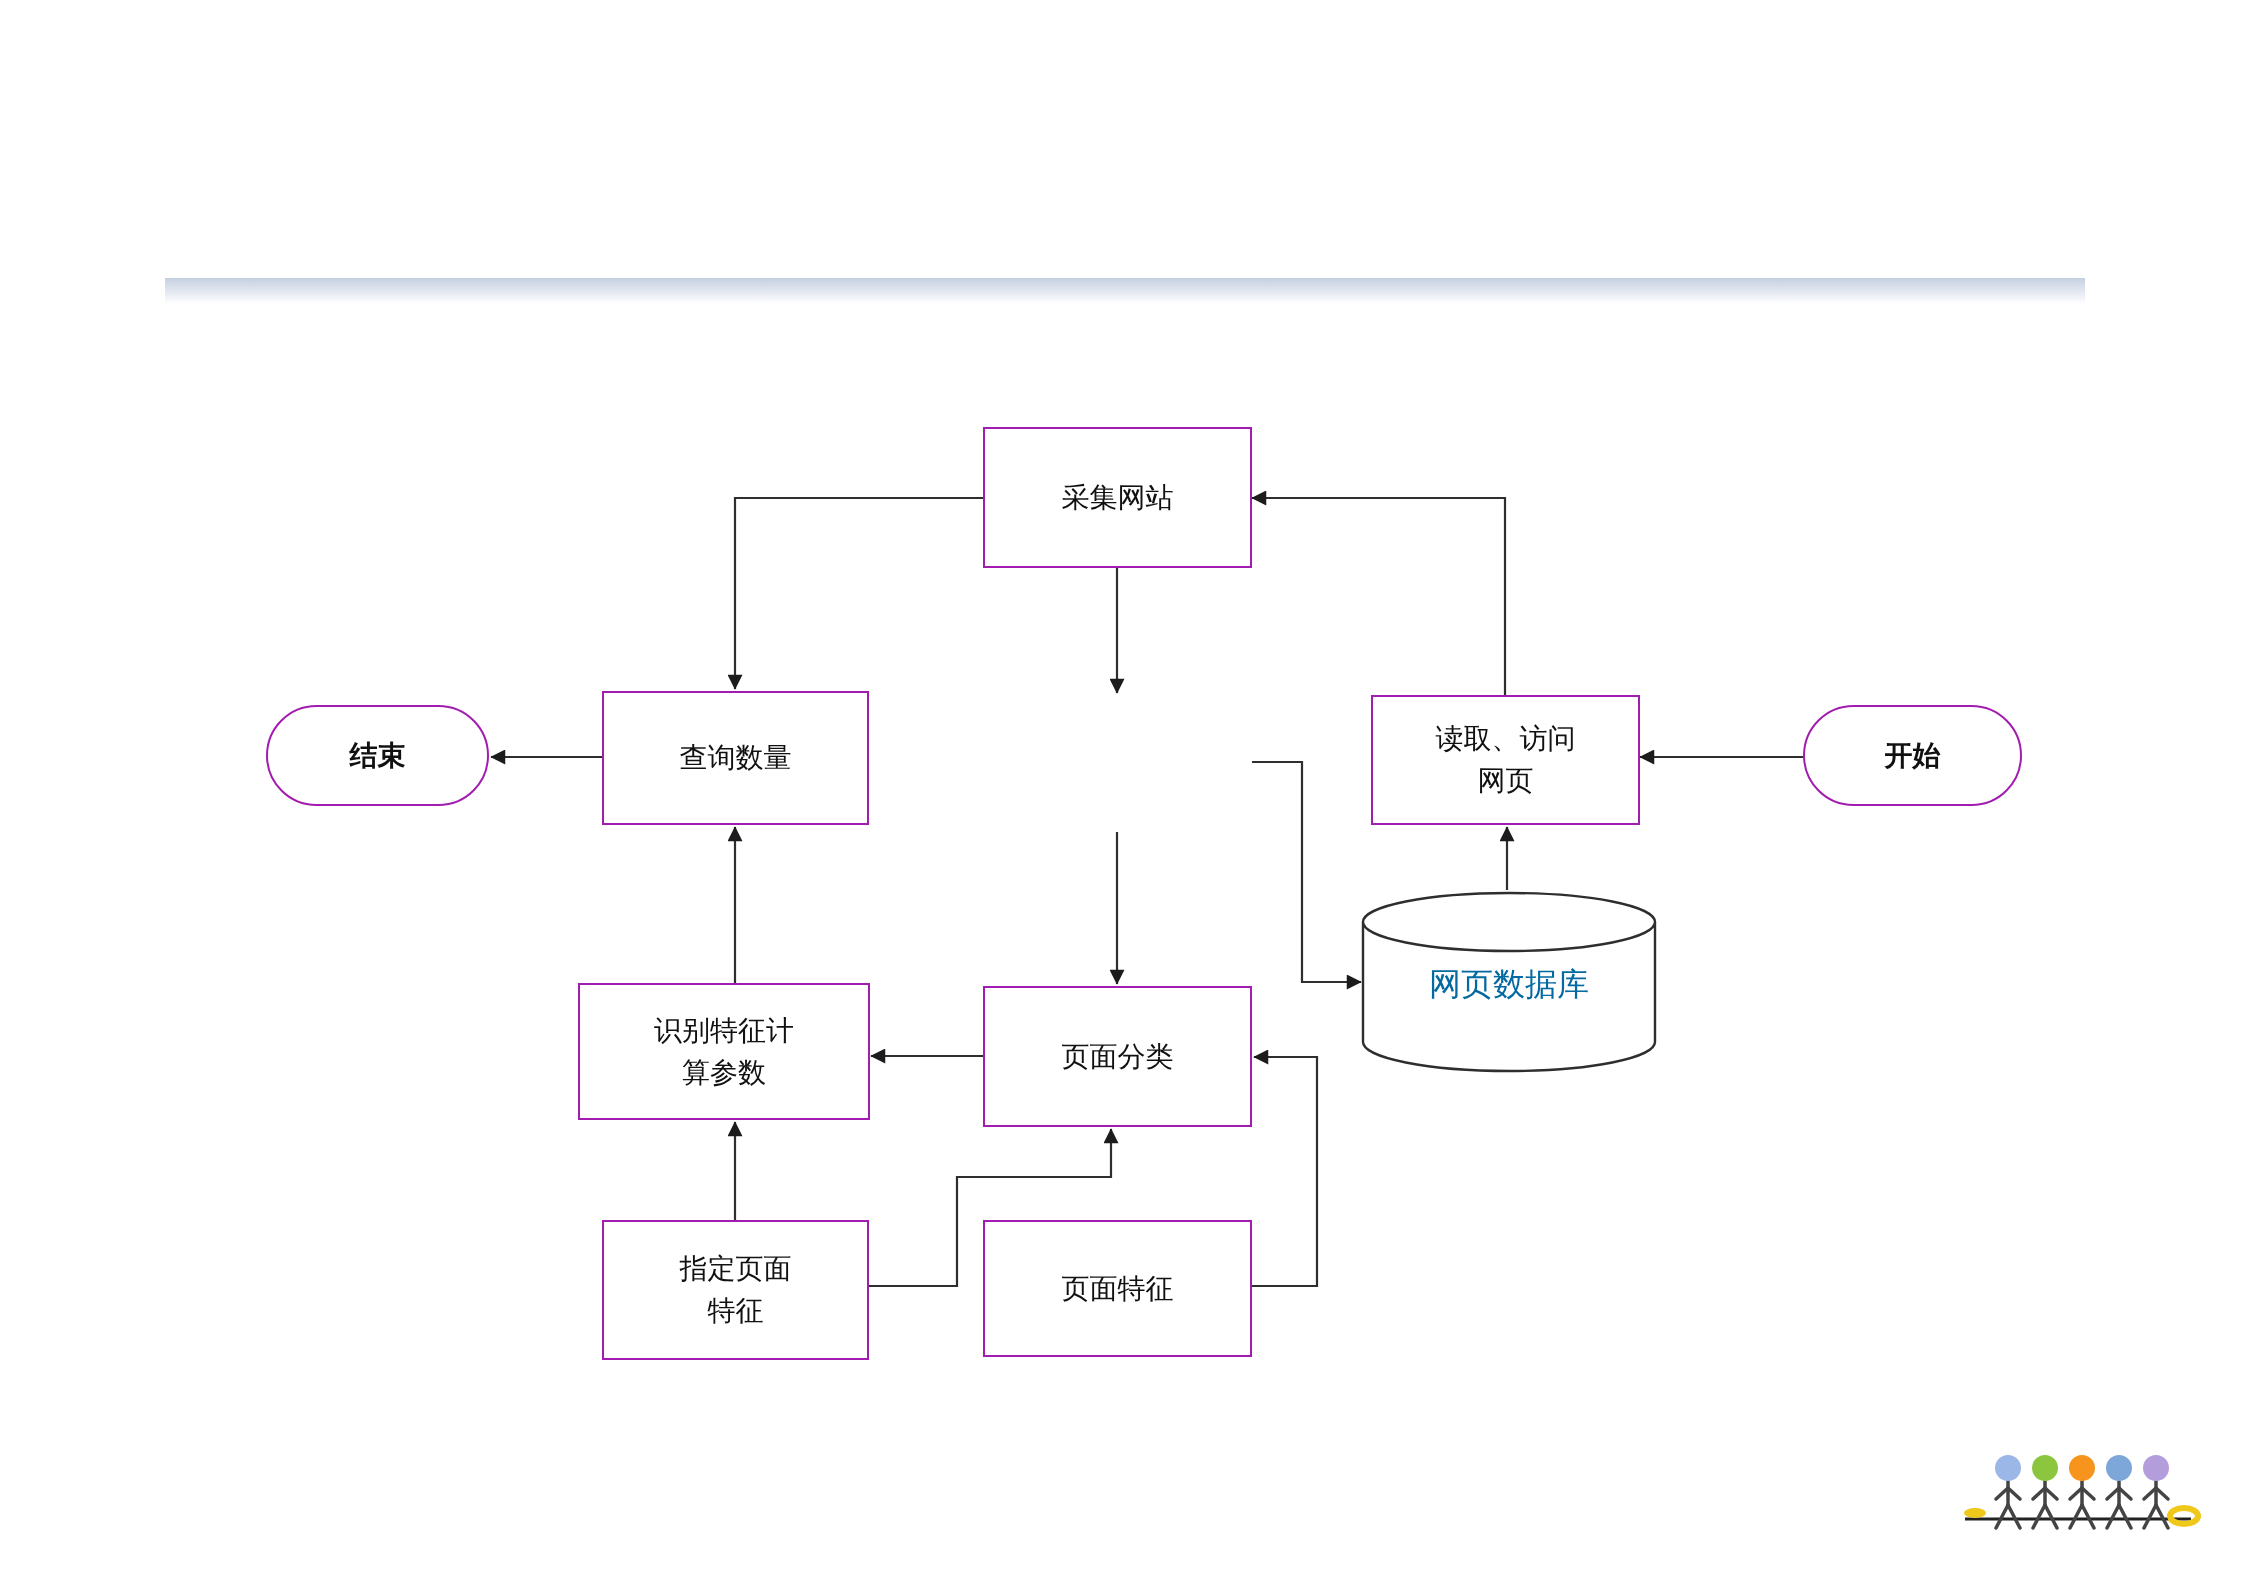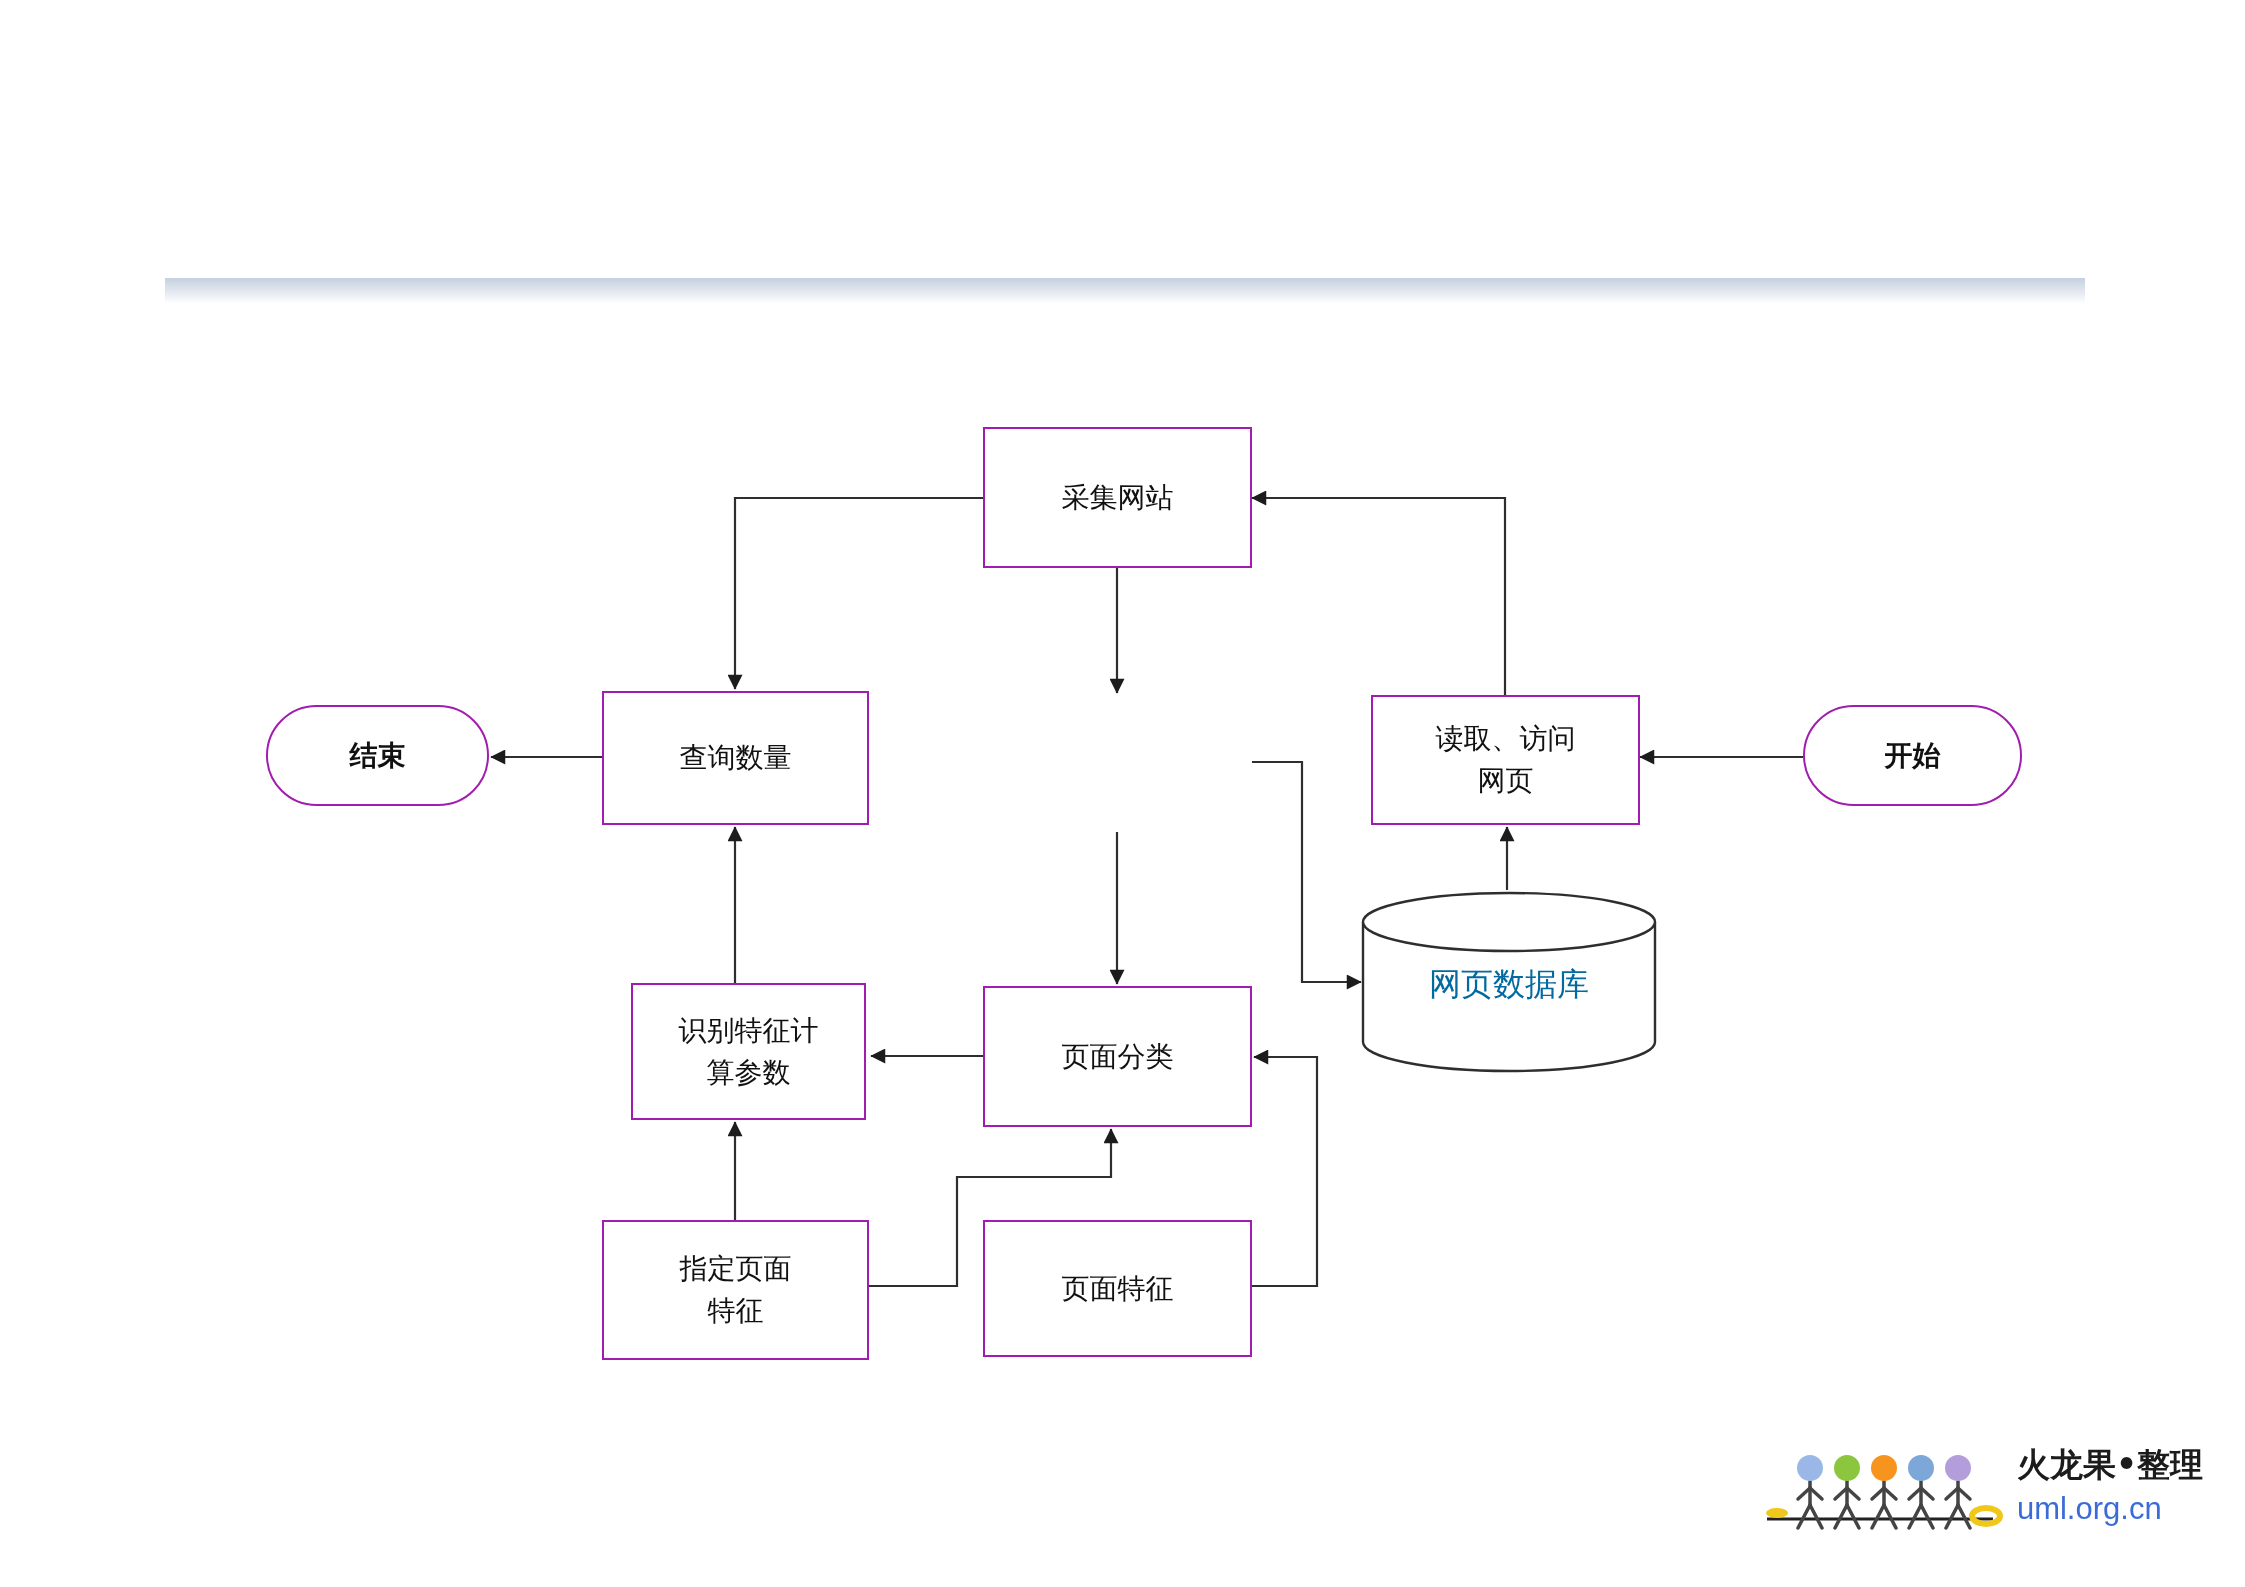--- a/index.html
+++ b/index.html
@@ -149,21 +149,21 @@
 
     <div class="node" style="left:1371px;top:695px;width:269px;height:130px">
       <span class="nl">读取、访问</span>
       <span class="nl">网页</span>
     </div>
 
     <div class="node" style="left:983px;top:986px;width:269px;height:141px">
       <span class="nl">页面分类</span>
     </div>
 
-    <div class="node" style="left:631px;top:983px;width:235px;height:137px">
+    <div class="node" style="left:578px;top:983px;width:292px;height:137px">
       <span class="nl">识别特征计</span>
       <span class="nl">算参数</span>
     </div>
 
     <div class="node" style="left:602px;top:1220px;width:267px;height:140px">
       <span class="nl">指定页面</span>
       <span class="nl">特征</span>
     </div>
 
     <div class="node" style="left:983px;top:1220px;width:269px;height:137px">
@@ -224,19 +224,15 @@
           <line x1="193" y1="50" x2="193" y2="74"></line>
             <line x1="193" y1="57" x2="181" y2="68"></line>
             <line x1="193" y1="57" x2="205" y2="68"></line>
           <line x1="193" y1="74" x2="181" y2="97"></line>
             <line x1="193" y1="74" x2="205" y2="97"></line>
           <circle cx="193" cy="37" r="13" stroke="none" fill="#b39ddb"></circle>
         </g>
       </g>
       <ellipse cx="221" cy="85" rx="14" ry="8" fill="none" stroke-width="6" stroke="#f0c81a"></ellipse>
     </svg>
-    <div class="logo-text">
-      <div class="logo-brand">火龙果•整理</div>
-      <div class="logo-site">uml.org.cn</div>
-    </div>
   </div>
 
 </div>
 
 </body></html>

